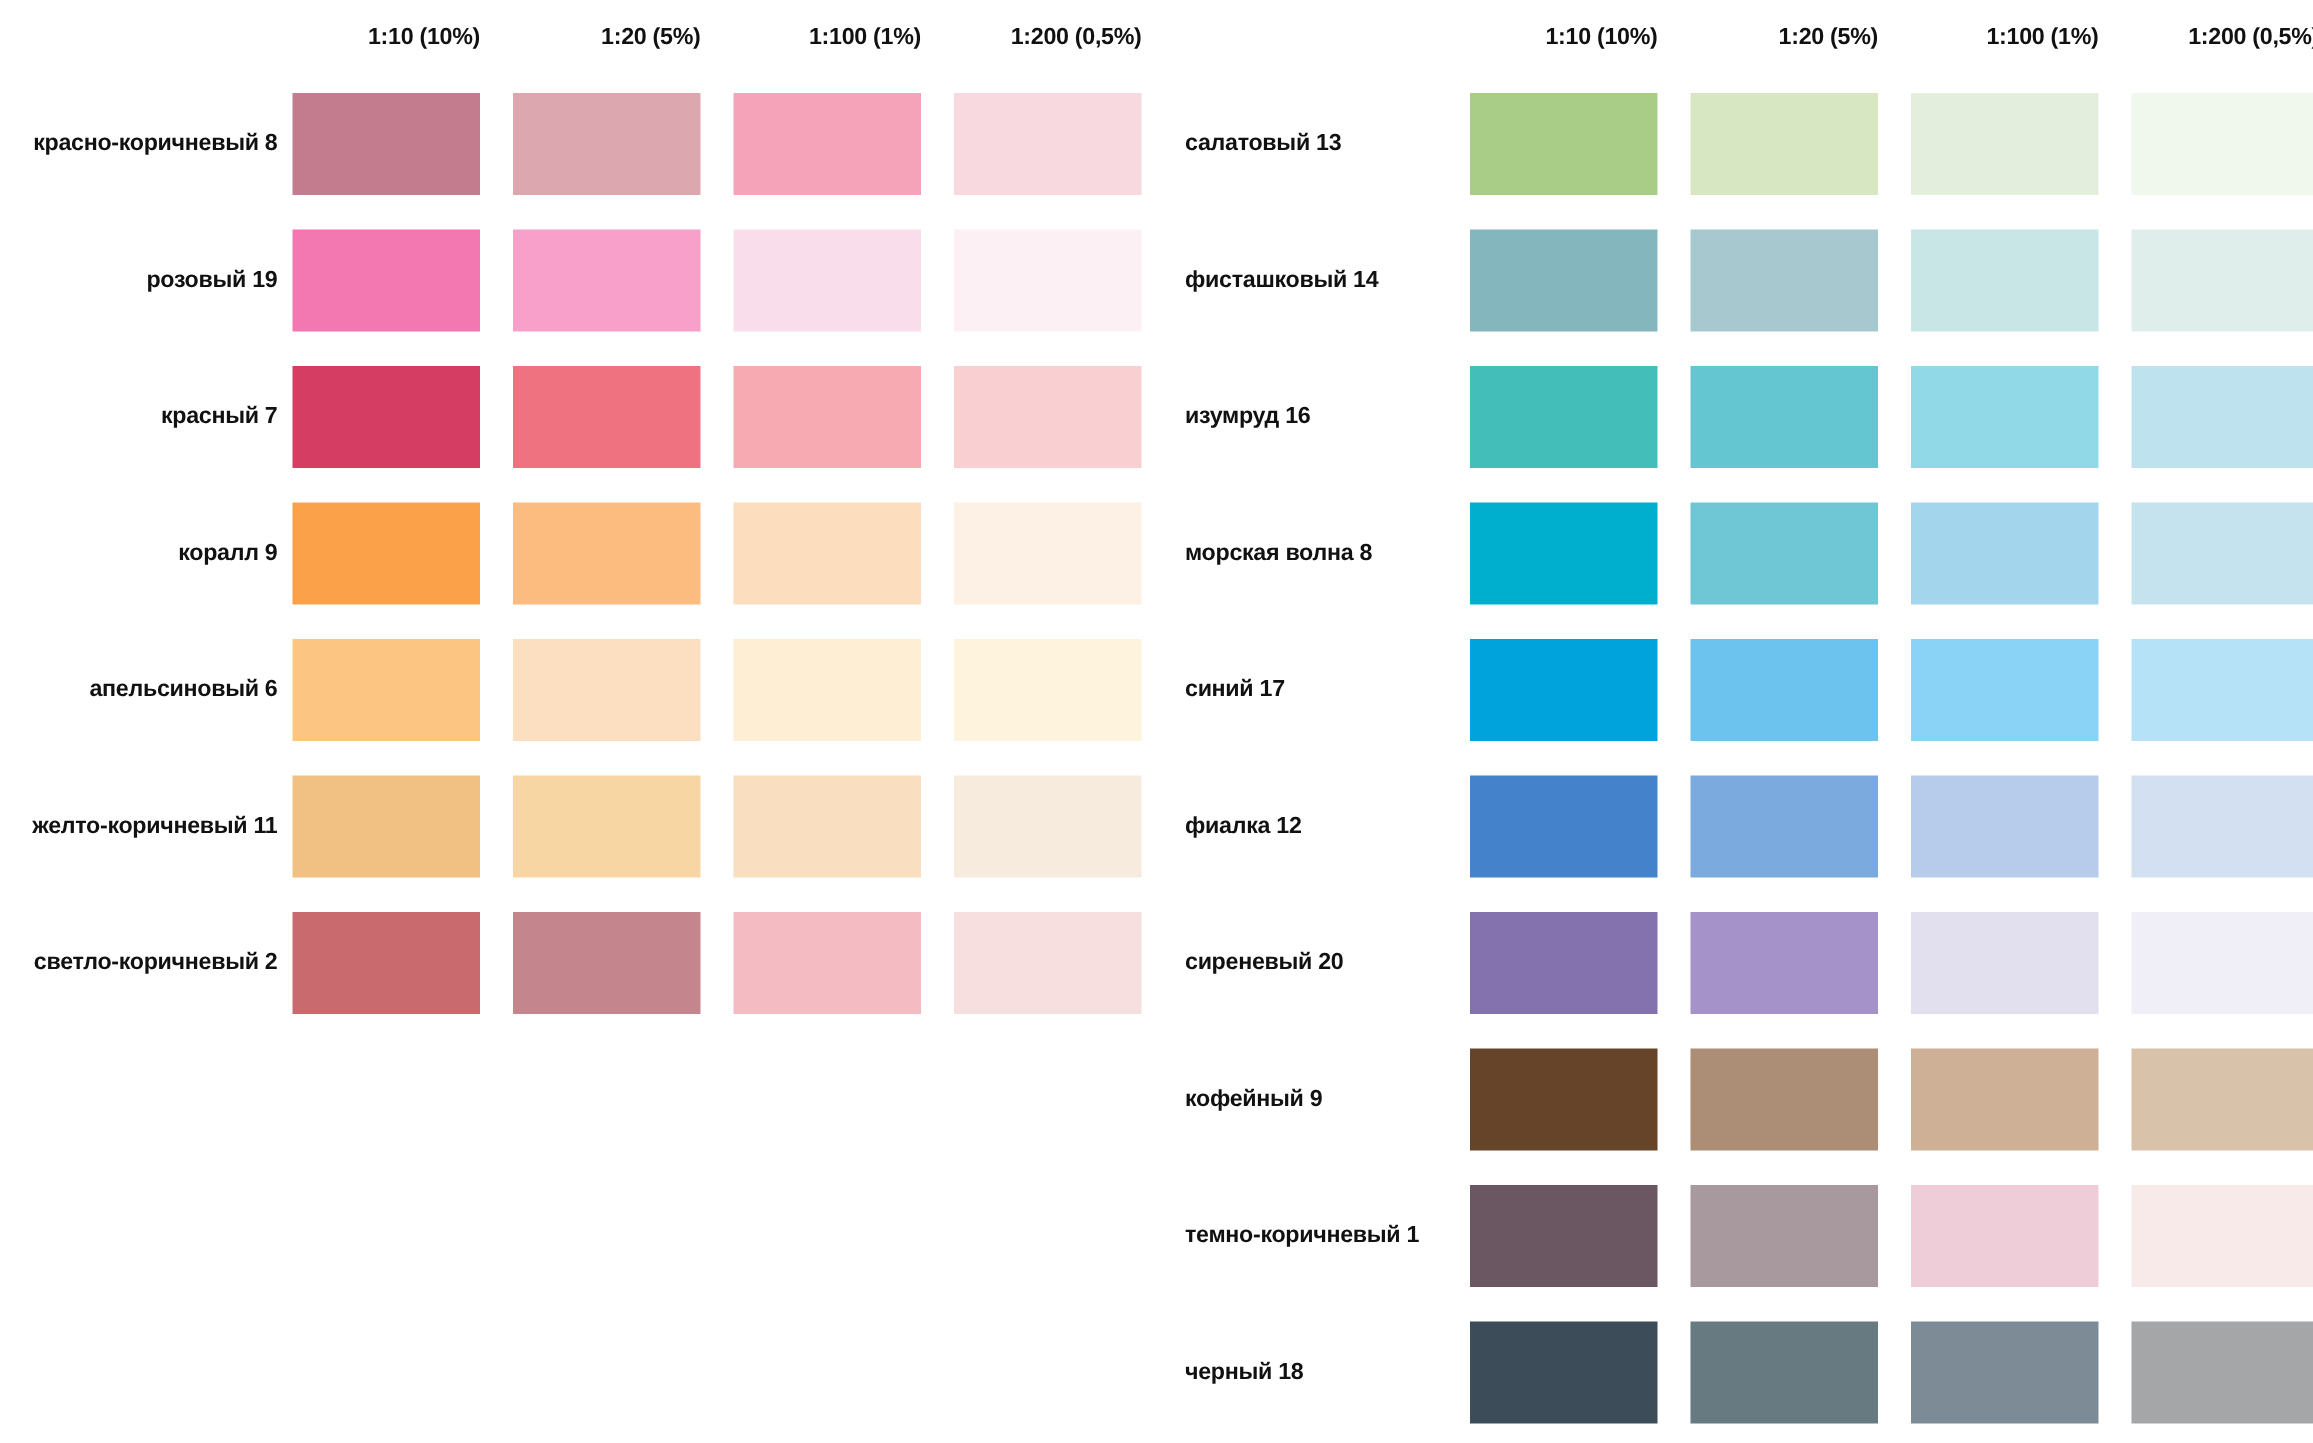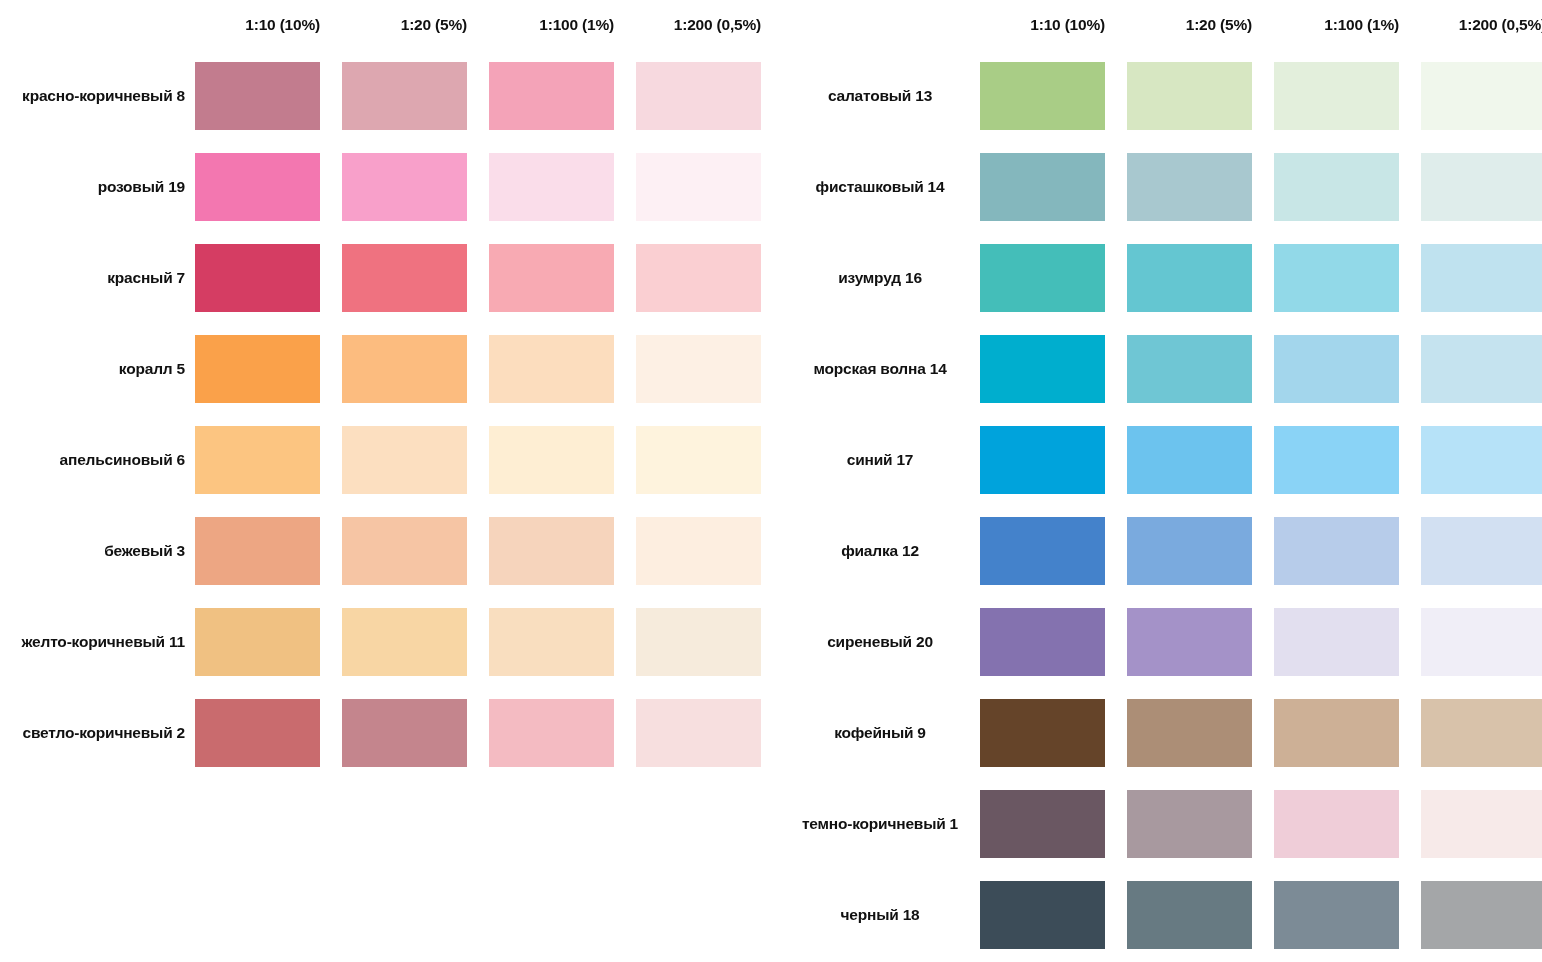--- a/index.html
+++ b/index.html
@@ -74,21 +74,21 @@
     padding-right: 10px;
     font-size: 15.5px;
     font-weight: bold;
     letter-spacing: -0.2px;
     color: #111111;
     white-space: nowrap;
   }
   .row-label-right {
     width: 190px;
     flex: 0 0 190px;
-    text-align: center;
+    text-align: left;
     padding-right: 10px;
     font-size: 15.5px;
     font-weight: bold;
     letter-spacing: -0.2px;
     color: #111111;
     white-space: nowrap;
   }
 
   .swatch {
     width: 125px;
@@ -130,39 +130,32 @@
           <div class="swatch" title="розовый 19" style="background-color: rgb(253, 240, 244);"></div>
         </div>
         <div class="row">
           <div class="row-label">красный 7</div>
           <div class="swatch" title="красный 7" style="background-color: rgb(213, 61, 99);"></div>
           <div class="swatch" title="красный 7" style="background-color: rgb(239, 114, 128);"></div>
           <div class="swatch" title="красный 7" style="background-color: rgb(248, 170, 179);"></div>
           <div class="swatch" title="красный 7" style="background-color: rgb(250, 207, 210);"></div>
         </div>
         <div class="row">
-          <div class="row-label">коралл 5</div>
+          <div class="row-label">коралл 9</div>
           <div class="swatch" title="коралл 5" style="background-color: rgb(250, 161, 74);"></div>
           <div class="swatch" title="коралл 5" style="background-color: rgb(252, 188, 127);"></div>
           <div class="swatch" title="коралл 5" style="background-color: rgb(252, 221, 190);"></div>
           <div class="swatch" title="коралл 5" style="background-color: rgb(253, 240, 228);"></div>
         </div>
         <div class="row">
           <div class="row-label">апельсиновый 6</div>
           <div class="swatch" title="апельсиновый 6" style="background-color: rgb(252, 197, 129);"></div>
           <div class="swatch" title="апельсиновый 6" style="background-color: rgb(252, 223, 192);"></div>
           <div class="swatch" title="апельсиновый 6" style="background-color: rgb(254, 238, 211);"></div>
           <div class="swatch" title="апельсиновый 6" style="background-color: rgb(254, 243, 221);"></div>
-        </div>
-        <div class="row">
-          <div class="row-label">бежевый 3</div>
-          <div class="swatch" title="бежевый 3" style="background-color: rgb(237, 166, 131);"></div>
-          <div class="swatch" title="бежевый 3" style="background-color: rgb(246, 197, 164);"></div>
-          <div class="swatch" title="бежевый 3" style="background-color: rgb(246, 212, 188);"></div>
-          <div class="swatch" title="бежевый 3" style="background-color: rgb(253, 238, 224);"></div>
         </div>
         <div class="row">
           <div class="row-label">желто-коричневый 11</div>
           <div class="swatch" title="желто-коричневый 11" style="background-color: rgb(240, 193, 130);"></div>
           <div class="swatch" title="желто-коричневый 11" style="background-color: rgb(248, 214, 164);"></div>
           <div class="swatch" title="желто-коричневый 11" style="background-color: rgb(249, 222, 191);"></div>
           <div class="swatch" title="желто-коричневый 11" style="background-color: rgb(246, 235, 220);"></div>
         </div>
         <div class="row">
           <div class="row-label">светло-коричневый 2</div>
@@ -200,21 +193,21 @@
           <div class="swatch" title="фисташковый 14" style="background-color: rgb(223, 237, 235);"></div>
         </div>
         <div class="row">
           <div class="row-label-right">изумруд 16</div>
           <div class="swatch" title="изумруд 16" style="background-color: rgb(68, 190, 185);"></div>
           <div class="swatch" title="изумруд 16" style="background-color: rgb(100, 198, 209);"></div>
           <div class="swatch" title="изумруд 16" style="background-color: rgb(146, 217, 232);"></div>
           <div class="swatch" title="изумруд 16" style="background-color: rgb(191, 226, 239);"></div>
         </div>
         <div class="row">
-          <div class="row-label-right">морская волна 14</div>
+          <div class="row-label-right">морская волна 8</div>
           <div class="swatch" title="морская волна 15" style="background-color: rgb(0, 174, 206);"></div>
           <div class="swatch" title="морская волна 15" style="background-color: rgb(111, 198, 212);"></div>
           <div class="swatch" title="морская волна 15" style="background-color: rgb(163, 214, 236);"></div>
           <div class="swatch" title="морская волна 15" style="background-color: rgb(197, 227, 239);"></div>
         </div>
         <div class="row">
           <div class="row-label-right">синий 17</div>
           <div class="swatch" title="синий 17" style="background-color: rgb(0, 163, 220);"></div>
           <div class="swatch" title="синий 17" style="background-color: rgb(108, 195, 238);"></div>
           <div class="swatch" title="синий 17" style="background-color: rgb(138, 211, 246);"></div>

